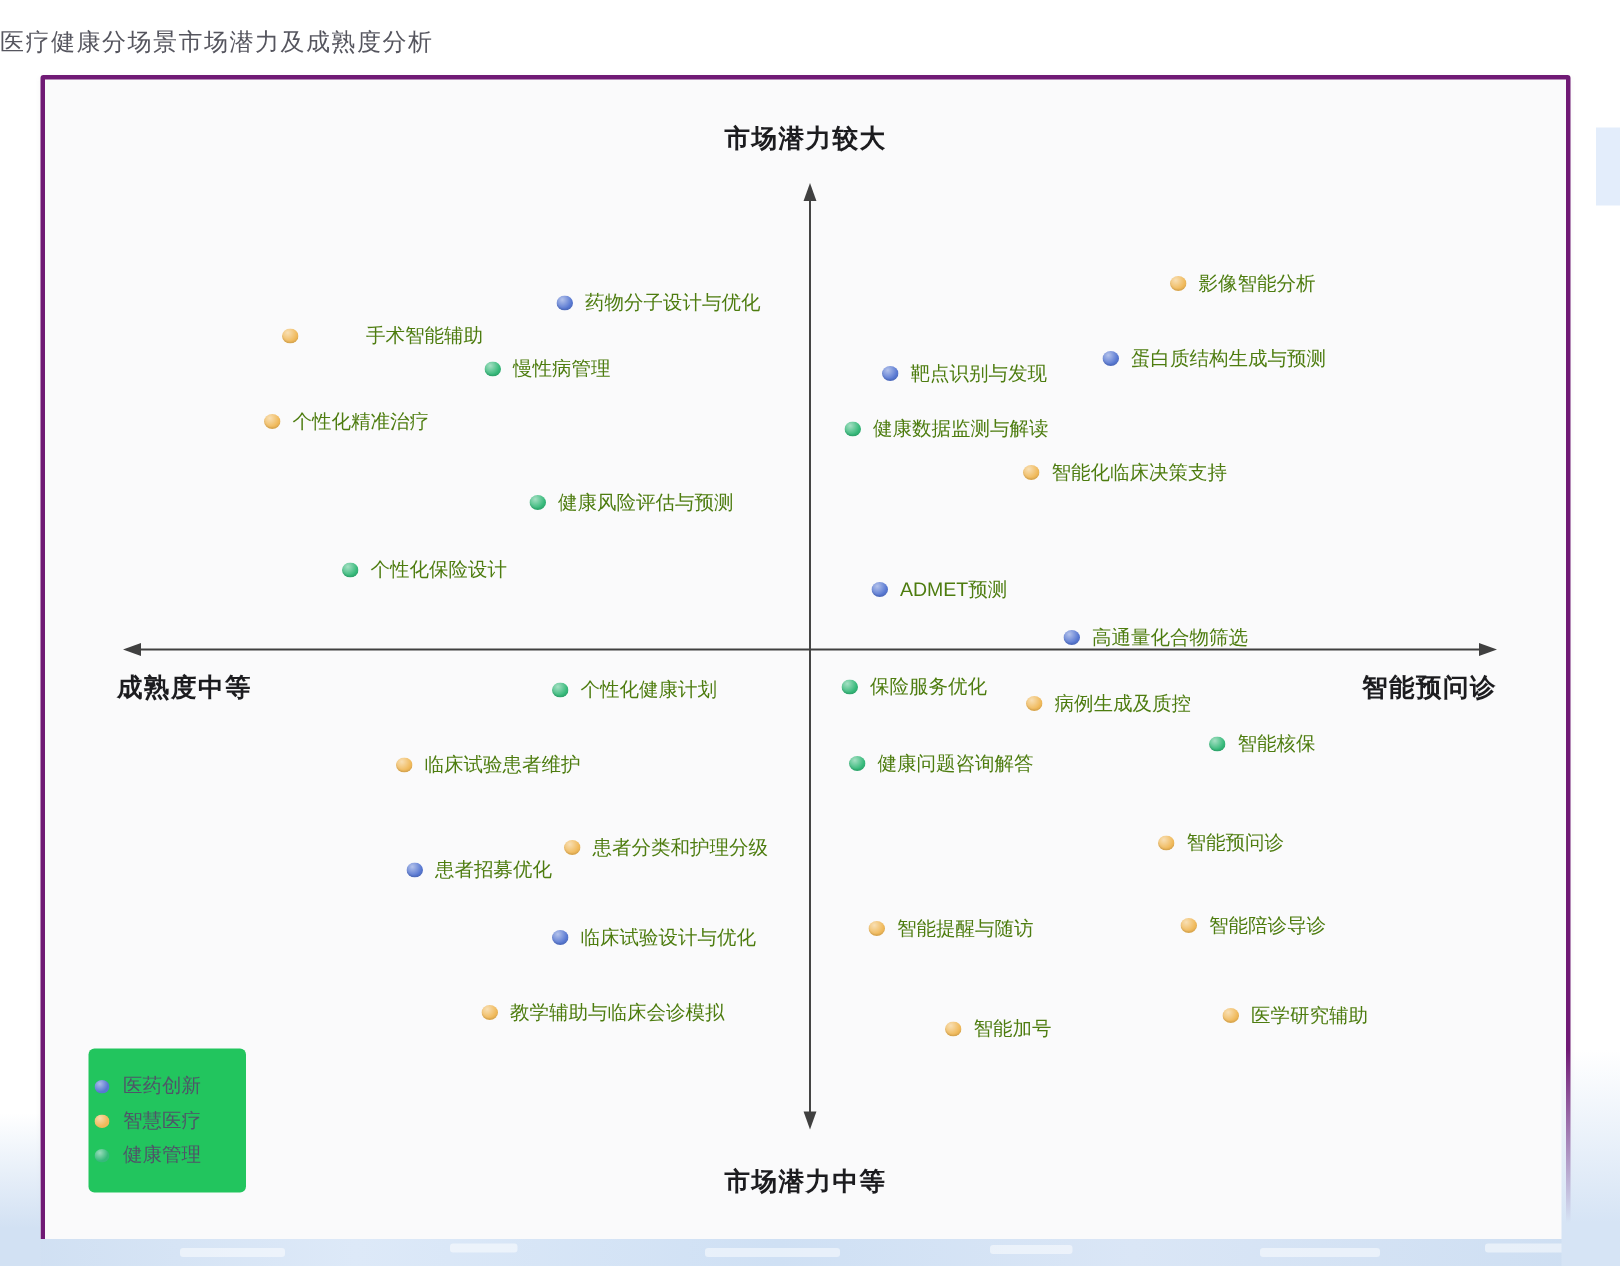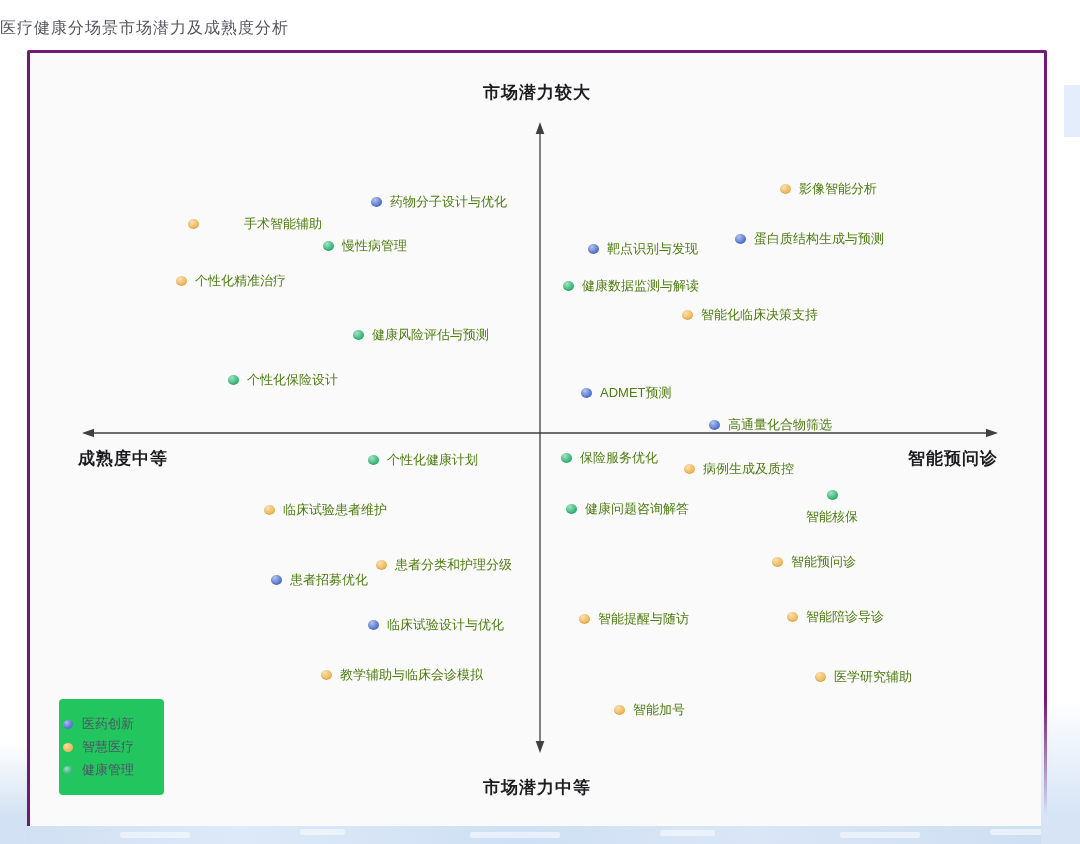--- a/index.html
+++ b/index.html
@@ -144,21 +144,21 @@
           <span class="plabel">个性化健康计划</span>
         </div>
         <div class="point" style="left: 531px; top: 399px;">
           <span class="dot" style="background-color: rgb(54, 185, 122);"></span>
           <span class="plabel">保险服务优化</span>
         </div>
         <div class="point" style="left: 654px; top: 410px;">
           <span class="dot" style="background-color: rgb(240, 185, 90);"></span>
           <span class="plabel">病例生成及质控</span>
         </div>
-        <div class="point" style="left: 776px; top: 437px; flex-direction: column;">
+        <div class="point" style="left: 776px; top: 437px;">
           <span class="dot" style="background-color: rgb(54, 185, 122);"></span>
           <span class="plabel">智能核保</span>
         </div>
         <div class="point" style="left: 234px; top: 451px; align-items: center;">
           <span class="dot" style="background-color: rgb(240, 185, 90);"></span>
           <span class="plabel">临床试验患者维护</span>
         </div>
         <div class="point" style="left: 536px; top: 450px;">
           <span class="dot" style="background-color: rgb(54, 185, 122);"></span>
           <span class="plabel">健康问题咨询解答</span>
@@ -188,21 +188,21 @@
           <span class="plabel">临床试验设计与优化</span>
         </div>
         <div class="point" style="left: 291px; top: 616px;">
           <span class="dot" style="background-color: rgb(240, 185, 90);"></span>
           <span class="plabel">教学辅助与临床会诊模拟</span>
         </div>
         <div class="point" style="left: 785px; top: 618px;">
           <span class="dot" style="background-color: rgb(240, 185, 90);"></span>
           <span class="plabel">医学研究辅助</span>
         </div>
-        <div class="point" style="left: 584px; top: 627px; margin-top: 24px;">
+        <div class="point" style="left: 600px; top: 627px;">
           <span class="dot" style="background-color: rgb(240, 185, 90);"></span>
           <span class="plabel">智能加号</span>
         </div>
       </div>
 
     <div class="legend">
       <div id="legend-items">
           <div class="legend-item">
             <span class="legend-dot" style="background-color: rgb(88, 120, 210);"></span>
             <span class="legend-label">医药创新</span>

